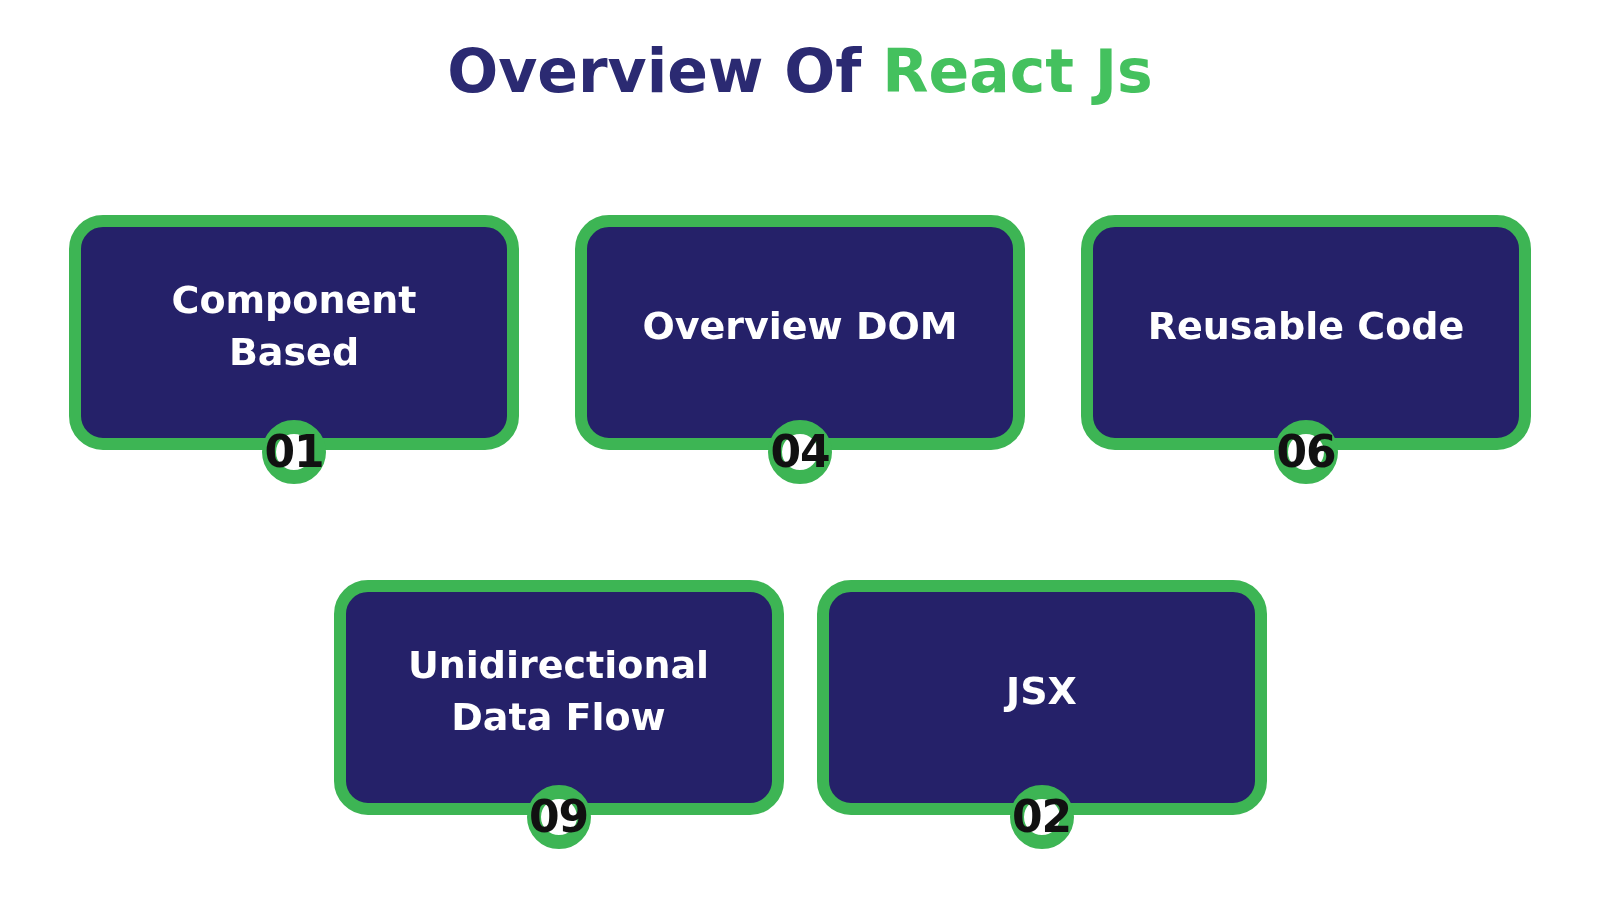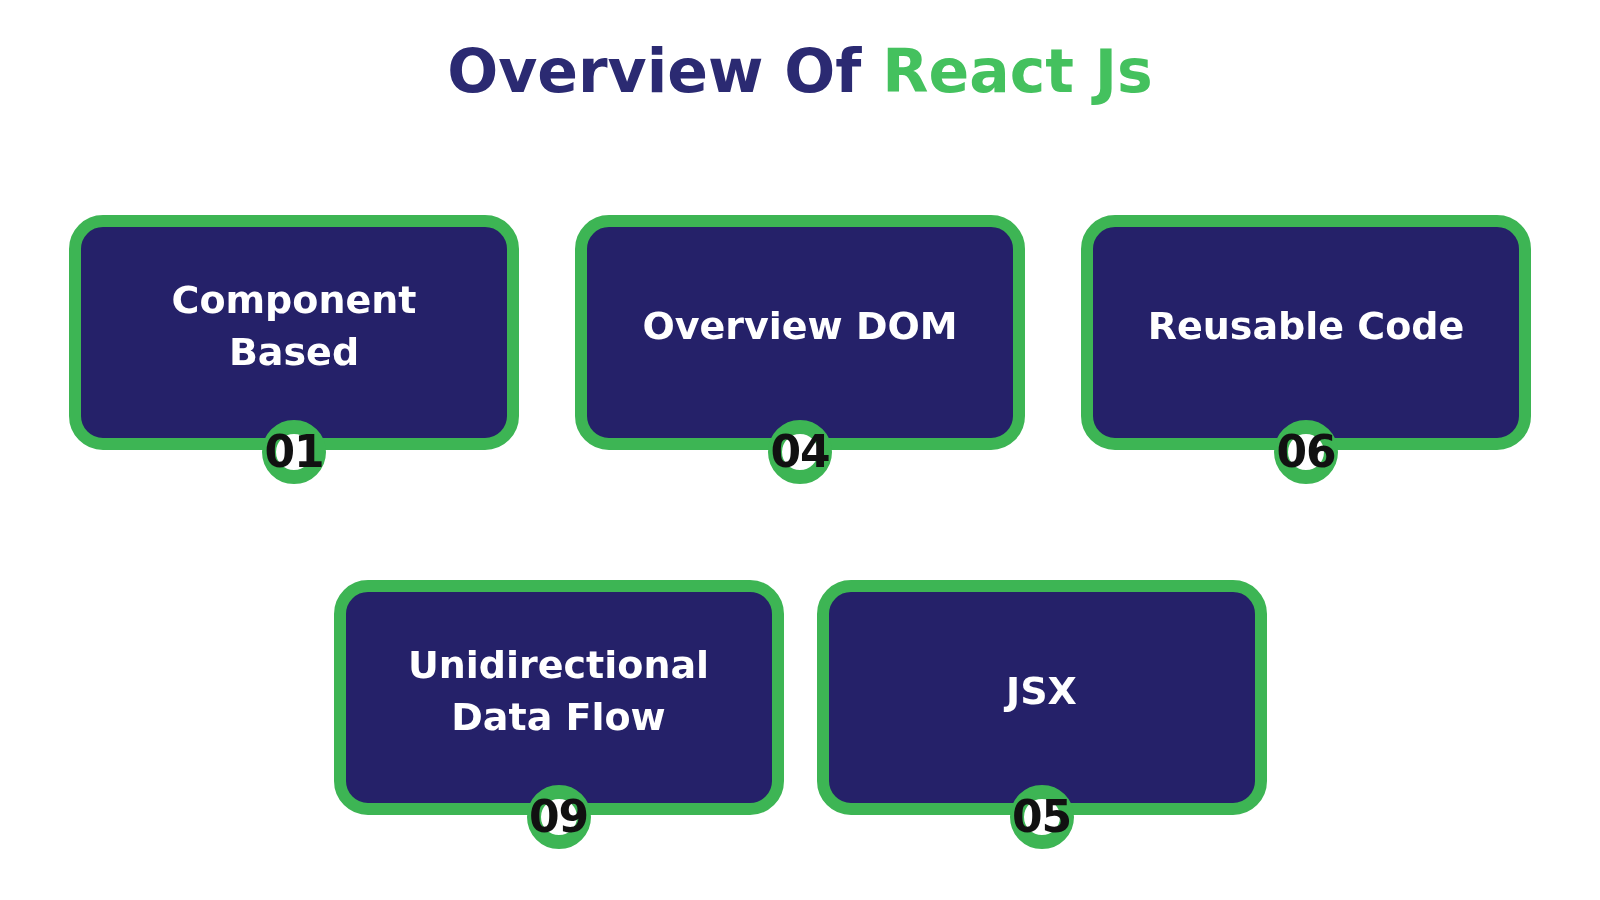--- a/index.html
+++ b/index.html
@@ -104,19 +104,19 @@
       <div class="card-label">Unidirectional
 Data Flow</div>
       <div class="badge">
         <span class="badge-number">09</span>
       </div>
     </div>
 
     <div class="card">
       <div class="card-label">JSX</div>
       <div class="badge">
-        <span class="badge-number">05</span>
+        <span class="badge-number">02</span>
       </div>
     </div>
 
   </div>
 
 </div>
 
 </body></html>

